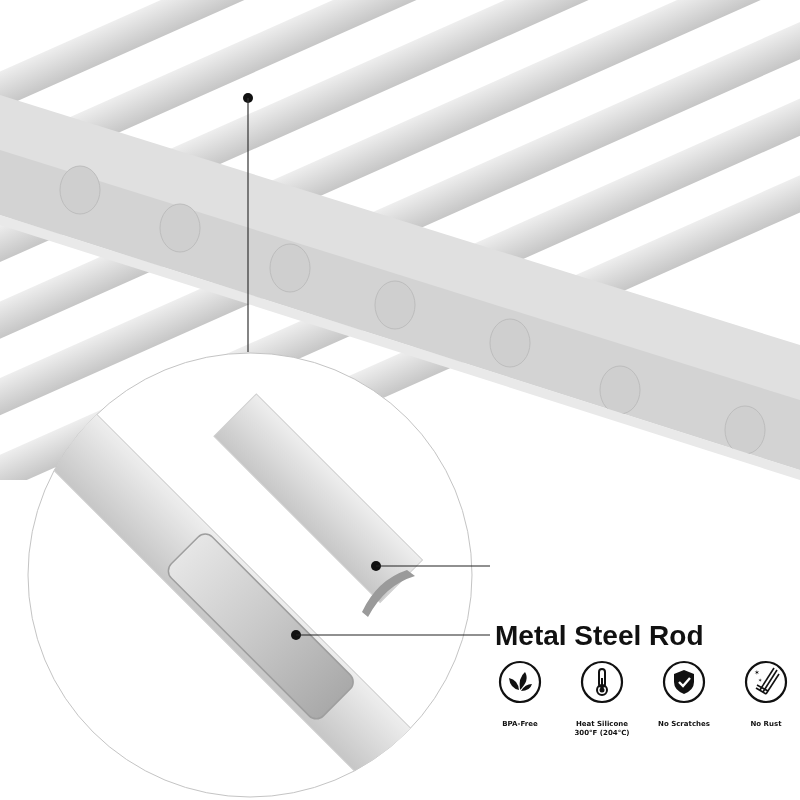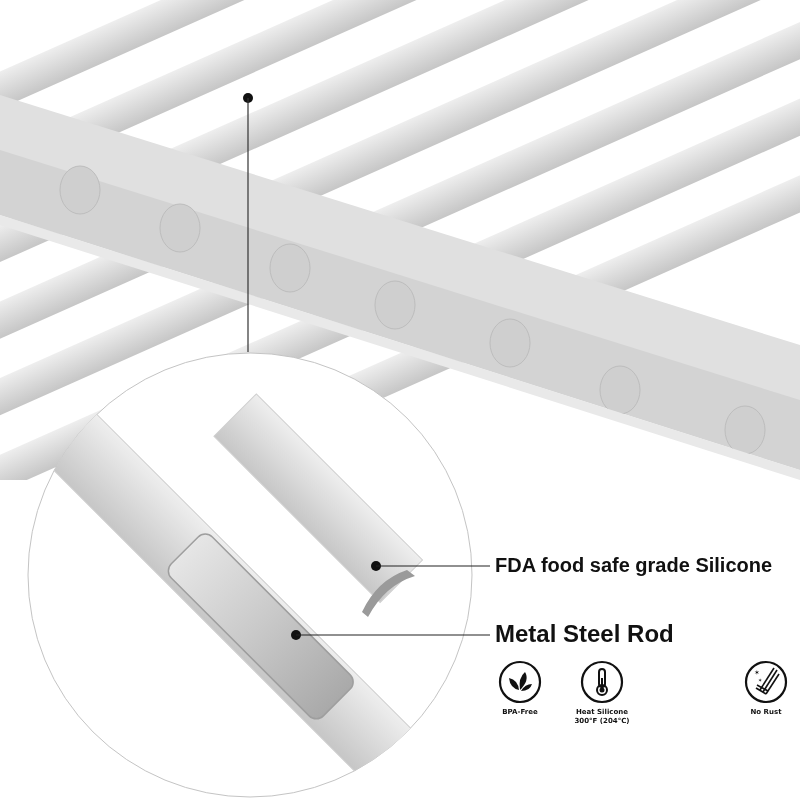--- a/index.html
+++ b/index.html
@@ -1,23 +1,23 @@
 <!DOCTYPE html>
 <html><head>
 <meta charset="utf-8">
 <style>
   html,body{margin:0;padding:0;background:#fff;}
   .stage{position:relative;width:800px;height:800px;overflow:hidden;background:#fff;font-family:"Liberation Sans",sans-serif;}
   svg.art{position:absolute;left:0;top:0;}
   .label{position:absolute;font-family:"Liberation Sans",sans-serif;font-weight:700;color:#111;white-space:nowrap;}
   .label-1{left:495px;top:554px;font-size:20px;}
-  .label-2{left:495px;top:620px;font-size:24px;}
+  .label-2{left:495px;top:620px;font-size:28px;}
   .feat{position:absolute;top:660px;width:80px;text-align:center;}
   .feat .ic{width:44px;height:44px;margin:0 auto;}
-  .feat .cap{font-family:"DejaVu Sans",sans-serif;font-weight:700;font-size:7px;color:#111;line-height:9px;}
+  .feat .cap{font-family:"DejaVu Sans",sans-serif;font-weight:700;font-size:7px;color:#111;margin-top:12px;line-height:9px;}
 </style>
 </head>
 <body>
 
 <div class="stage">
   <svg class="art" width="800" height="800" viewBox="0 0 800 800">
     <defs>
       <linearGradient id="rodG" x1="0" y1="0" x2="0" y2="1">
         <stop offset="0" stop-color="#eeeeee"></stop>
         <stop offset="0.5" stop-color="#dadada"></stop>
@@ -79,21 +79,20 @@
       </g>
       <path d="M368 617 Q385 585 415 576 L407 570 Q377 580 362 612 Z" fill="#9a9a9a"></path>
     </g>
 
     <circle cx="376" cy="566" r="5" fill="#111"></circle>
     <line x1="376" y1="566" x2="490" y2="566" stroke="#222" stroke-width="1.2"></line>
     <circle cx="296" cy="635" r="5" fill="#111"></circle>
     <line x1="296" y1="635" x2="490" y2="635" stroke="#222" stroke-width="1.2"></line>
   </svg>
 
-  <div class="label label-1">FDA food safe grade Silicone</div>
   <div class="label label-2">Metal Steel Rod</div>
 
   <div class="feat" style="left:480px;">
     <svg class="ic" viewBox="0 0 44 44">
       <circle cx="22" cy="22" r="20" fill="none" stroke="#111" stroke-width="2.2"></circle>
       <path d="M11 18 Q12 28 21 30 Q20 20 11 18Z" fill="#111"></path>
       <path d="M22 30 Q20 18 27 12 Q32 20 22 30Z" fill="#111"></path>
       <path d="M23 31 Q27 24 34 24 Q32 31 23 31Z" fill="#111"></path>
     </svg>
     <div class="cap">BPA-Free</div>
@@ -106,20 +105,28 @@
       <circle cx="22" cy="30" r="5" fill="none" stroke="#111" stroke-width="2"></circle>
       <circle cx="22" cy="30" r="2.5" fill="#111"></circle>
       <line x1="22" y1="18" x2="22" y2="28" stroke="#111" stroke-width="2"></line>
     </svg>
     <div class="cap">
       <span>Heat Silicone</span><br>
       <span>300°F (204°C)</span>
     </div>
   </div>
 
+  <div class="feat" style="left:644px;">
+    <svg class="ic" viewBox="0 0 44 44">
+      <circle cx="22" cy="22" r="20" fill="none" stroke="#111" stroke-width="2.2"></circle>
+      <path d="M22 10 L32 14 L32 22 Q32 30 22 34 Q12 30 12 22 L12 14 Z" fill="#111"></path>
+      <path d="M17 22 L21 26 L28 18" fill="none" stroke="#fff" stroke-width="2.4"></path>
+    </svg>
+    <div class="cap">No Scratches</div>
+  </div>
 
   <div class="feat" style="left:726px;">
     <svg class="ic" viewBox="0 0 44 44">
       <circle cx="22" cy="22" r="20" fill="none" stroke="#111" stroke-width="2.2"></circle>
       <g stroke="#111" stroke-width="1.6" fill="none">
         <line x1="16" y1="30" x2="30" y2="8"></line>
         <line x1="19" y1="32" x2="33" y2="10"></line>
         <line x1="22" y1="34" x2="35" y2="14"></line>
         <line x1="12" y1="28" x2="22" y2="34"></line>
         <line x1="13" y1="25" x2="24" y2="31"></line>

